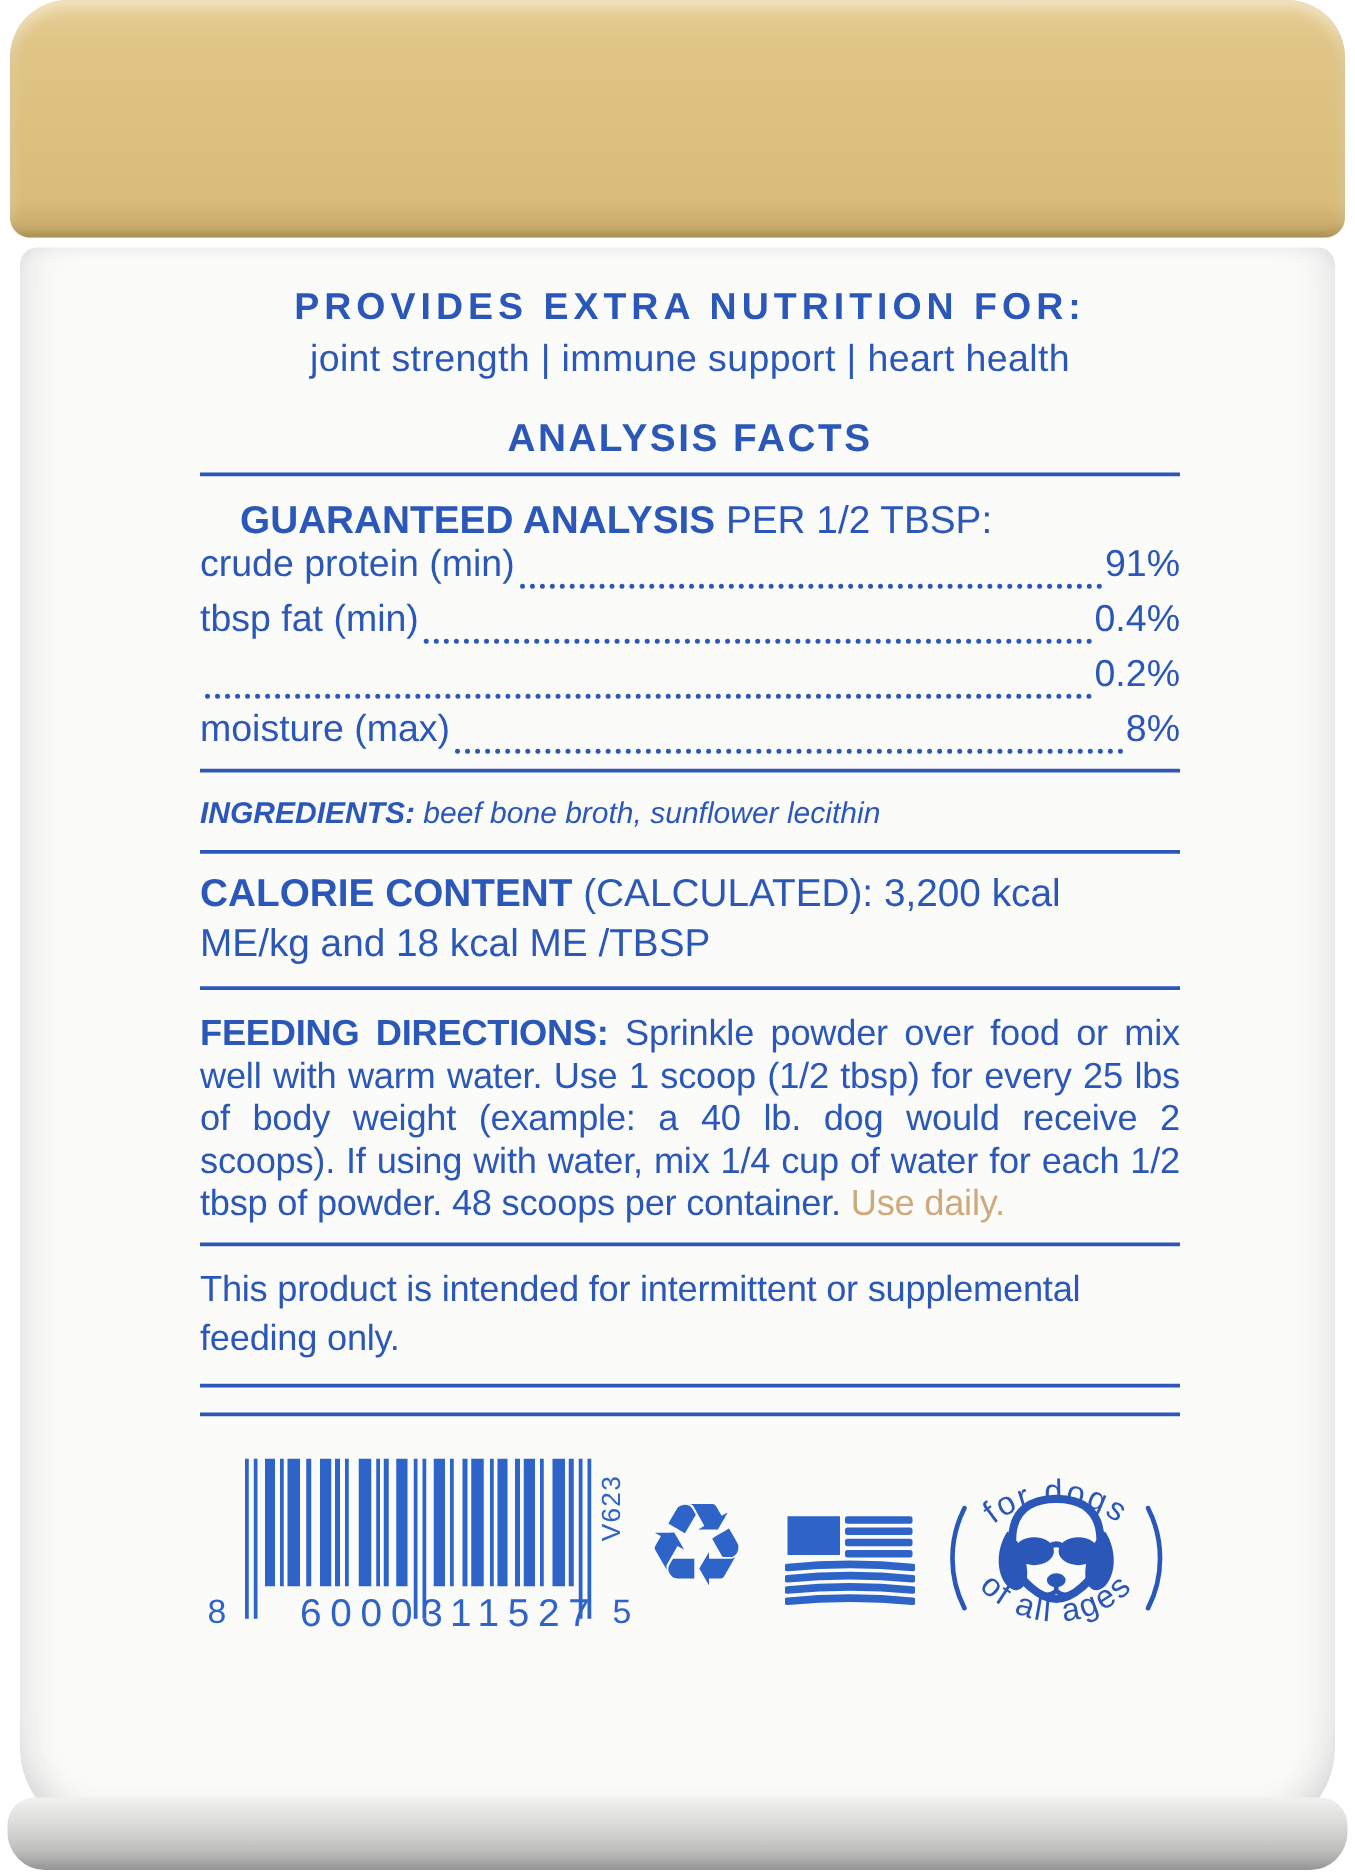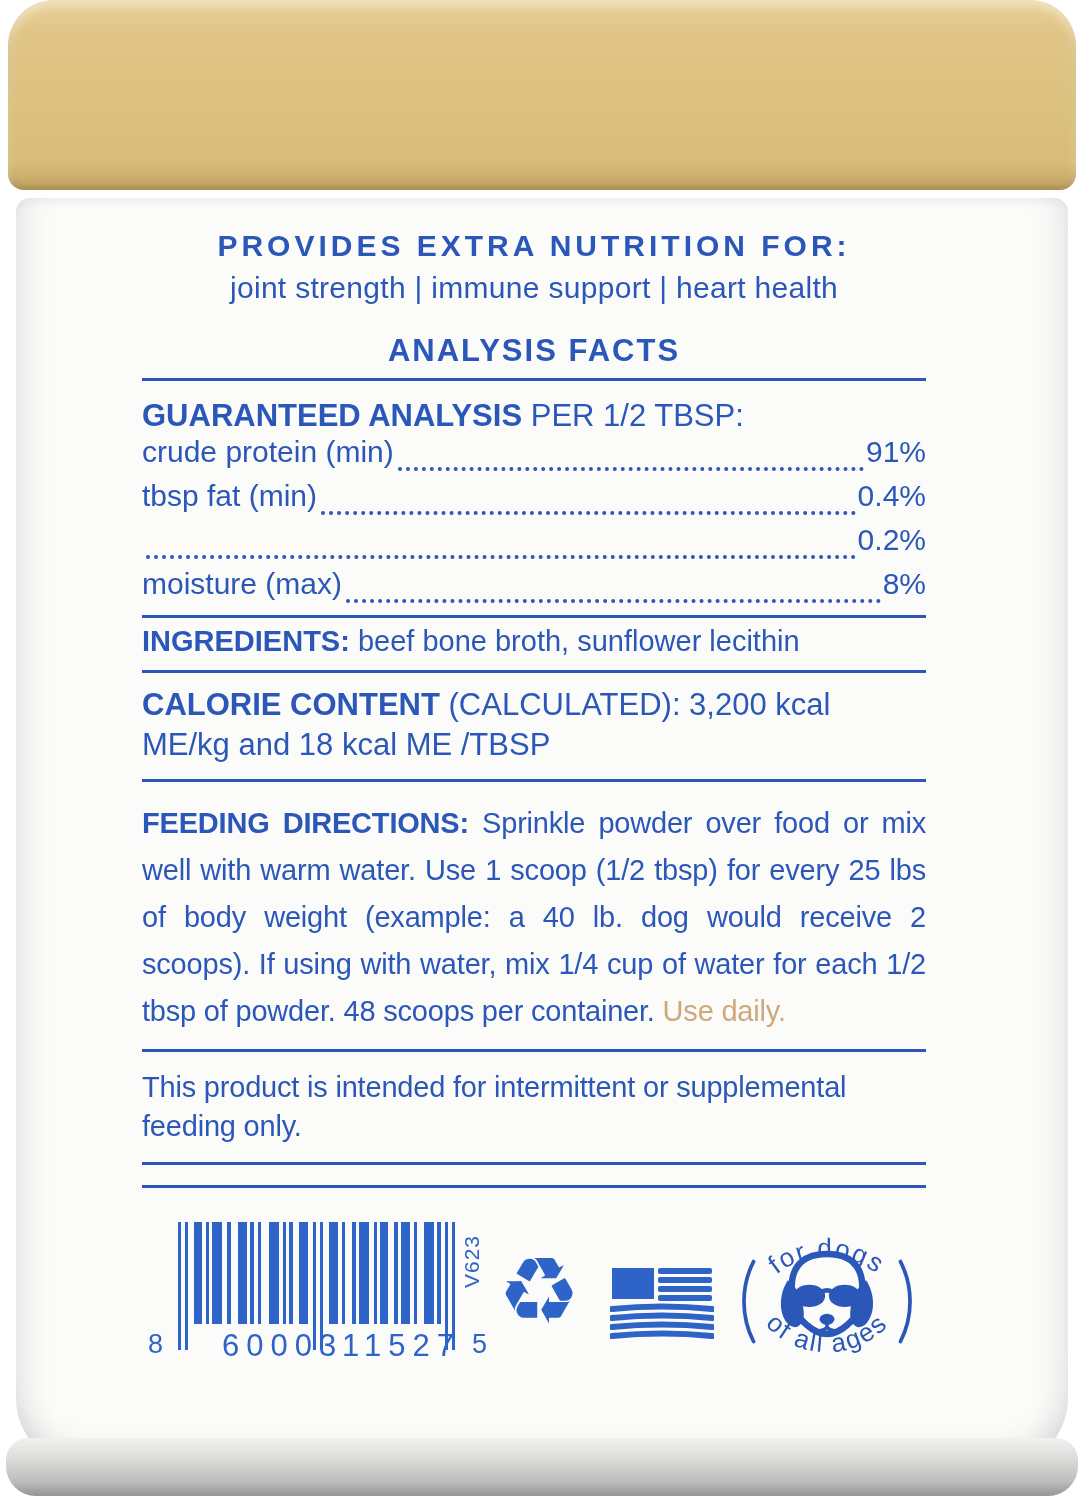--- a/index.html
+++ b/index.html
@@ -12,38 +12,38 @@
     box-shadow:inset 0 6px 10px rgba(255,255,255,.45), inset 0 -4px 6px rgba(120,95,40,.25);}
   
   .jar{position:absolute;left:16px;top:198px;width:1052px;height:1270px;background:#fbfbf9;
     border-radius:14px 14px 70px 70px;
     box-shadow:inset 26px 0 30px -18px rgba(60,70,90,.10), inset -26px 0 30px -18px rgba(60,70,90,.10),
                inset 0 -30px 34px -20px rgba(60,60,60,.18), inset 0 10px 12px -8px rgba(60,70,90,.06);}
   .base{position:absolute;left:6px;top:1438px;width:1072px;height:58px;
     background:linear-gradient(180deg,#f1f1f0 0%,#dcdcdb 35%,#bdbdbc 75%,#949494 100%);
     border-radius:22px 22px 30px 30px;}
   
-  .content{position:absolute;left:142px;top:196px;width:784px;color:#2b58b8;}
+  .content{position:absolute;left:160px;top:196px;width:784px;color:#2b58b8;}
   .hdr{margin-top:32px;text-align:center;font-size:30px;font-weight:700;letter-spacing:4px;line-height:36px;}
   .benefits{margin-top:6px;text-align:center;font-size:30px;line-height:36px;letter-spacing:.3px;}
   .pf-title{margin-top:26px;text-align:center;font-size:31px;font-weight:700;letter-spacing:2px;line-height:38px;}
   .rule{margin-top:8px;height:0;border-top:3px solid #2b58b8;}
-  .ga-title{margin-top:16px;font-size:31px;line-height:38px;}
+  .ga-title{margin-top:16px;font-size:31px;line-height:38px;margin-left:32px;}
   .b{font-weight:700;}
   .ga-rows{margin-top:0;}
   .ga-row{display:flex;height:44px;font-size:30px;}
   .ga-name{white-space:nowrap;}
   .ga-dots{flex:1;border-bottom:4px dotted #2b58b8;margin:0 2px 8px 4px;}
   .ga-val{white-space:nowrap;}
   .rule.r2{margin-top:4px;}
-  .ing{margin-top:4px;font-size:29px;line-height:38px;}
+  .ing{margin-top:14px;font-size:24px;line-height:38px;font-style:italic;}
   .rule.r3{margin-top:10px;}
   .cal{margin-top:12px;font-size:31px;line-height:40px;}
   .rule.r4{margin-top:14px;}
-  .feed{margin-top:18px;font-size:29px;line-height:47px;text-align:justify;letter-spacing:-.2px;}
+  .feed{margin-top:18px;font-size:29px;line-height:34px;text-align:justify;letter-spacing:-.2px;}
   .tan{color:#cfa87c;}
   .rule.r5{margin-top:14px;}
   .note{margin-top:16px;font-size:29px;line-height:39px;letter-spacing:-.2px;}
   .rule.r6{margin-top:16px;}
   .noart{margin-top:18px;font-size:30px;line-height:38px;letter-spacing:-.2px;}
   .rule.r7{margin-top:20px;}
   
   .bottom{position:relative;margin-top:28px;height:180px;}
   .barcode{position:absolute;left:36px;top:6px;width:277px;height:130px;}
   .bars{position:absolute;left:0;top:0;height:130px;white-space:nowrap;font-size:0;}

